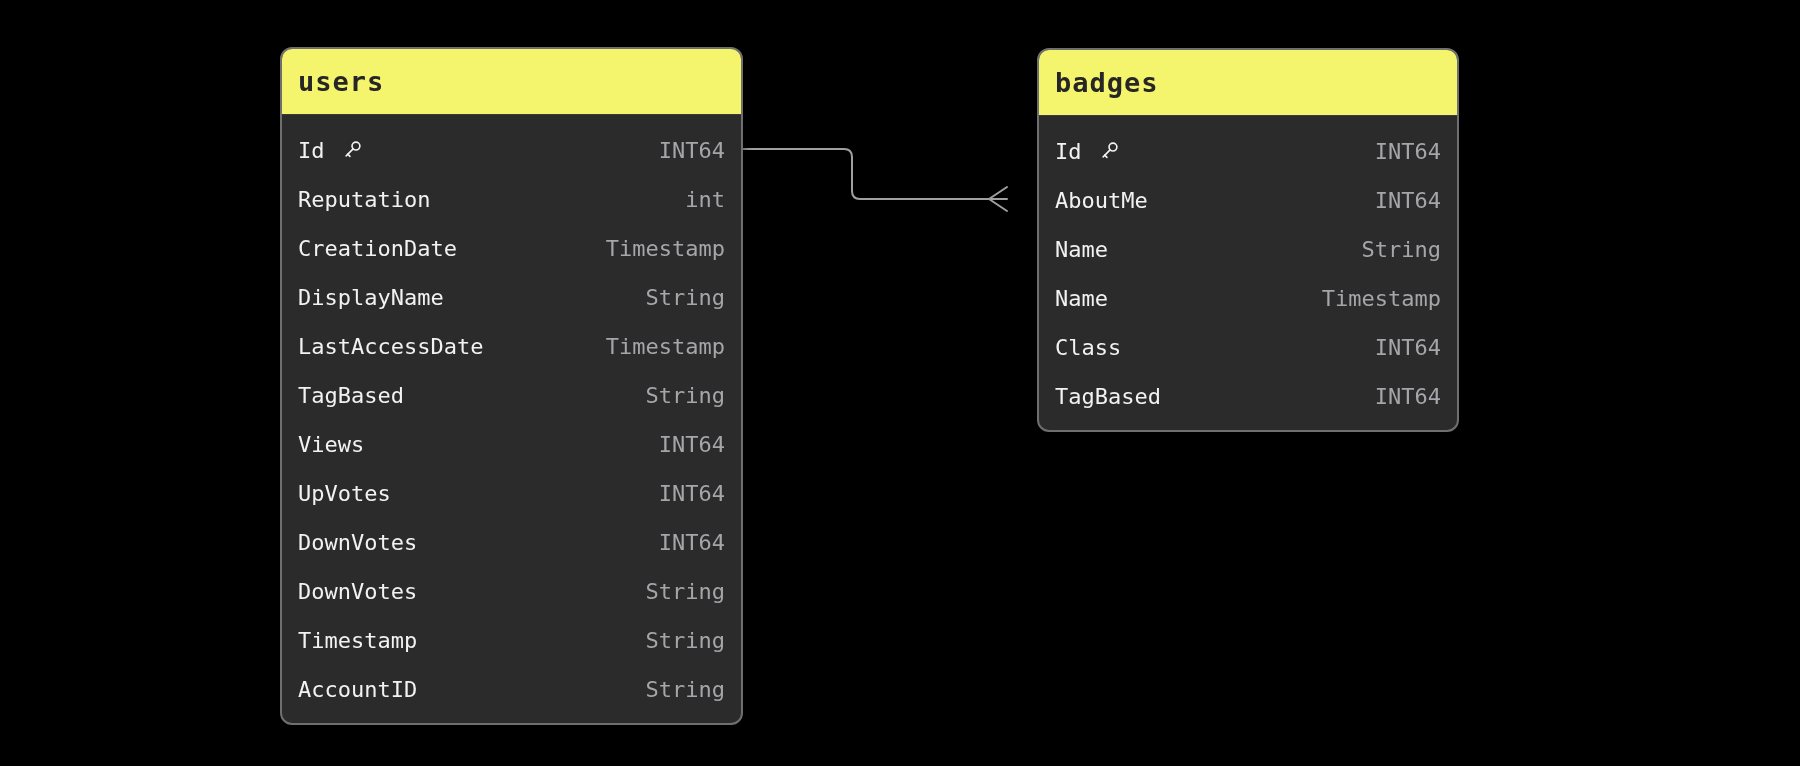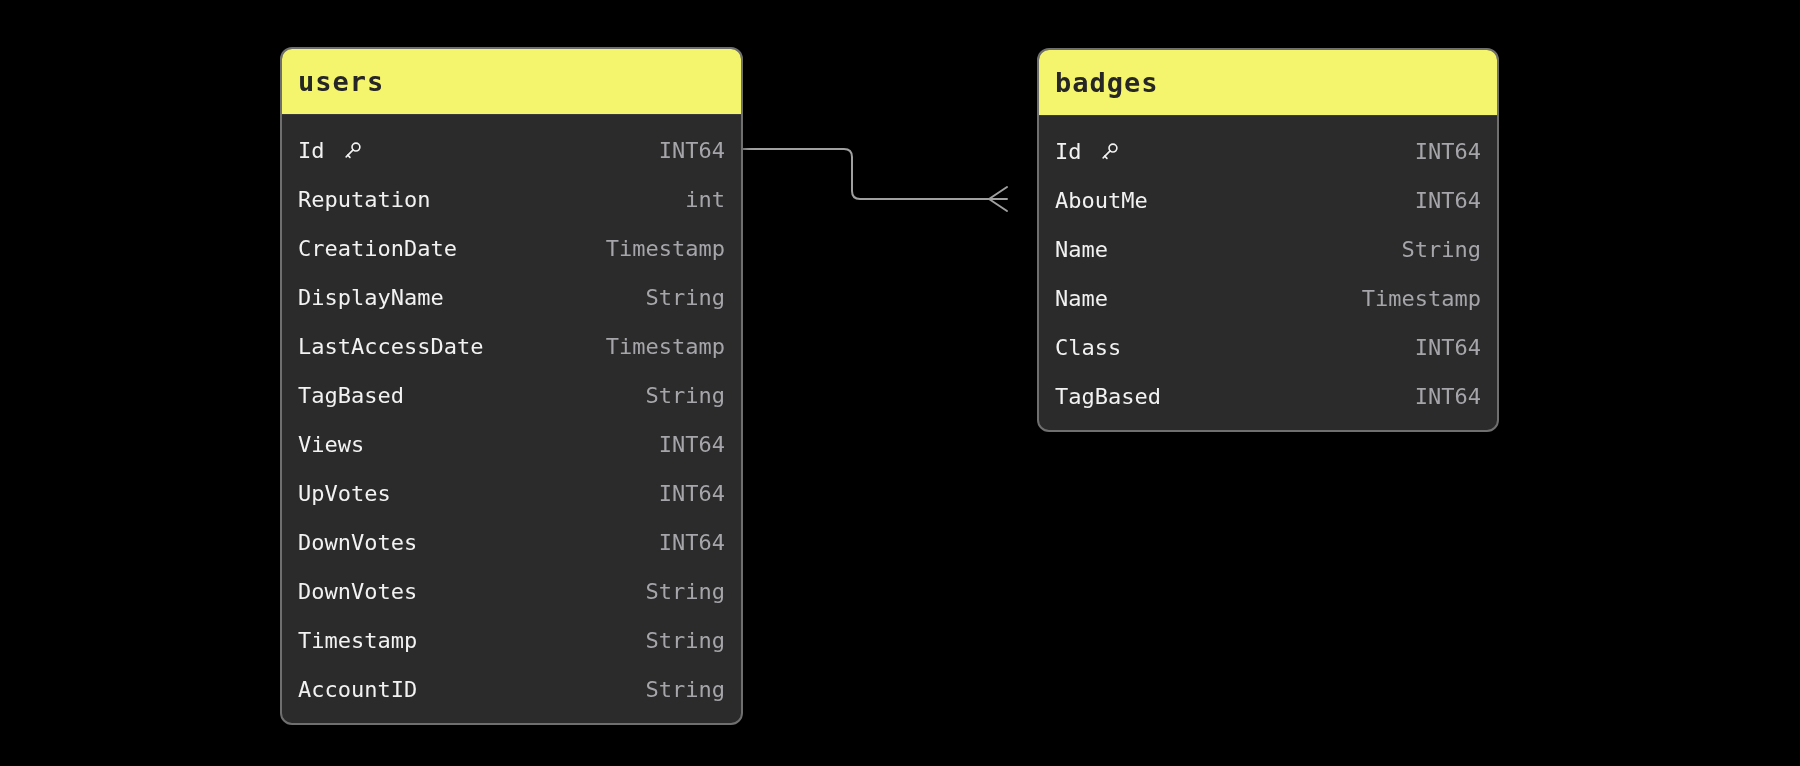--- a/index.html
+++ b/index.html
@@ -56,21 +56,20 @@
     height: 49px;
     display: flex;
     align-items: center;
     justify-content: space-between;
     padding: 0 16px;
     font-size: 22px;
   }
   .field-name {
     color: var(--name-text);
     display: inline-flex;
-    align-items: center;
     gap: 16px;
     white-space: nowrap;
   }
   .field-type {
     color: var(--type-text);
     white-space: nowrap;
   }
   .key-icon { flex: 0 0 auto; }
 </style>
 </head>
@@ -184,21 +183,21 @@
   <div class="er-row">
     <span class="field-name">
       <span class="nm">AccountID</span>
 
     </span>
     <span class="field-type">String</span>
   </div>
 </div>
   </div>
 
-  <div class="er-table" id="table-badges" style="left:1006px; top:48px; width:462px;">
+  <div class="er-table" id="table-badges" style="left:1006px; top:48px; width:422px;">
     <div class="er-header">
       <span class="er-title">badges</span>
     </div>
     <div class="er-rows">
   <div class="er-row">
     <span class="field-name">
       <span class="nm">Id</span>
       <svg class="key-icon" width="23" height="23" viewBox="0 0 24 24" fill="none" stroke="#f2f2f2" stroke-width="1.7" stroke-linecap="round" stroke-linejoin="round">
         <circle cx="15.6" cy="8.4" r="4.1"></circle>
         <path d="M12.6 11.4 L5.4 18.6"></path>

